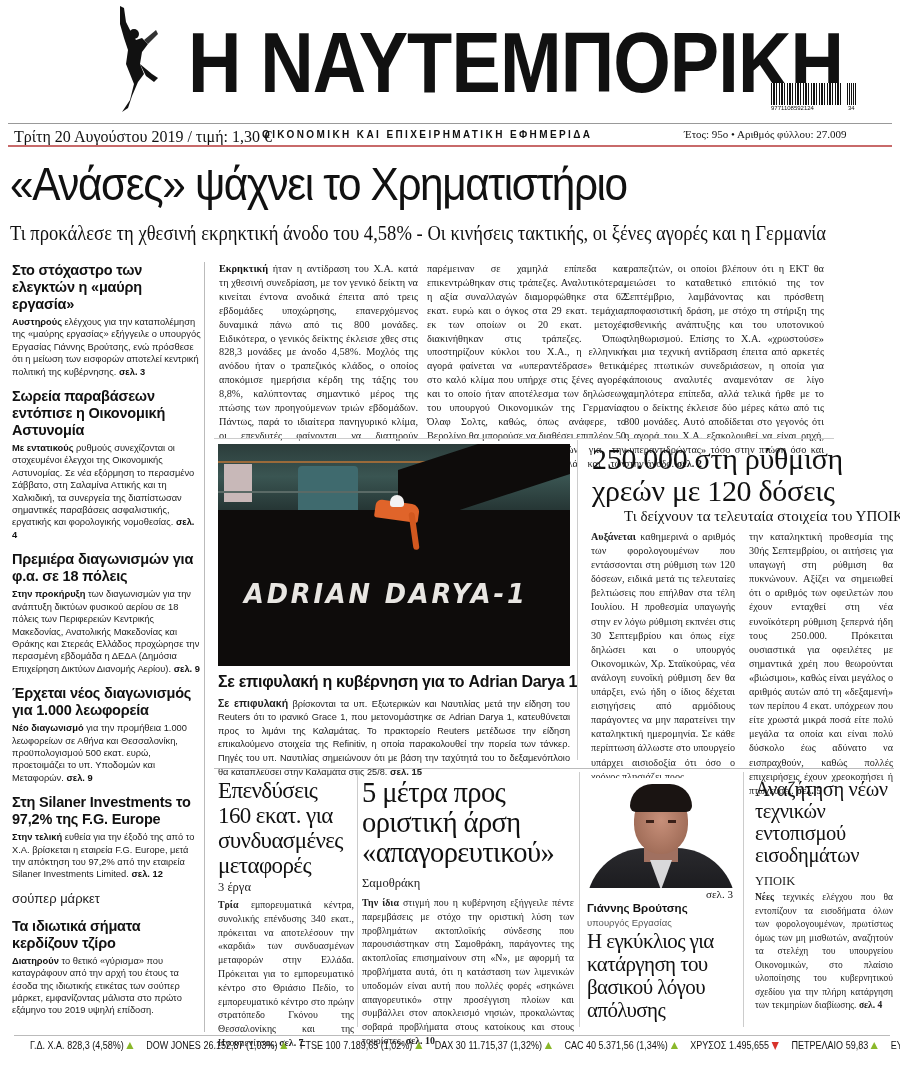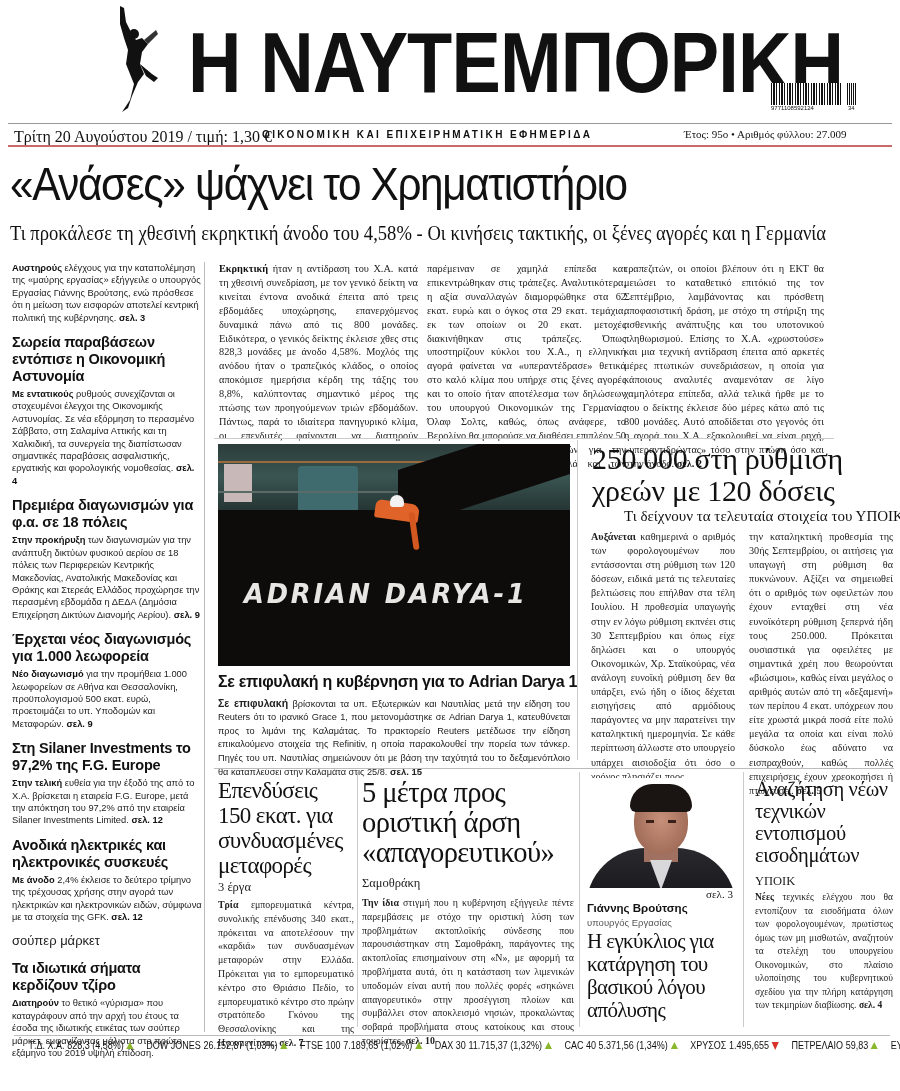--- a/index.html
+++ b/index.html
@@ -122,41 +122,38 @@
 <div class="abs serif" id="mast-date">Τρίτη 20 Αυγούστου 2019 / τιμή: 1,30 €</div>
 <div class="abs sans" id="mast-tagline">ΟΙΚΟΝΟΜΙΚΗ ΚΑΙ ΕΠΙΧΕΙΡΗΜΑΤΙΚΗ ΕΦΗΜΕΡΙΔΑ</div>
 <div class="abs serif" id="mast-issue">Έτος: 95ο • Αριθμός φύλλου: 27.009</div>
 <div class="abs" id="mast-redrule"></div>
 
 <div class="abs" id="lead-title">«Ανάσες» ψάχνει το Χρηματιστήριο</div>
 <div class="abs" id="lead-sub">Τι προκάλεσε τη χθεσινή εκρηκτική άνοδο του 4,58% - Οι κινήσεις τακτικής, οι ξένες αγορές και η Γερμανία</div>
 
 <div class="abs" id="left-col">
   <div class="lc-story">
+    <div class="lc-head">Στο στόχαστρο των ελεγκτών η «μαύρη εργασία»</div>
     <div class="lc-body"><b>Αυστηρούς</b><span> ελέγχους για την καταπολέμηση της «μαύρης εργασίας» εξήγγειλε ο υπουργός Εργασίας Γιάννης Βρούτσης, ενώ πρόσθεσε ότι η μείωση των εισφορών αποτελεί κεντρική πολιτική της κυβέρνησης.</span> <b class="lc-ref">σελ. 3</b></div>
   </div>
   <div class="lc-story">
     <div class="lc-head">Σωρεία παραβάσεων εντόπισε η Οικονομική Αστυνομία</div>
     <div class="lc-body"><b>Με εντατικούς</b><span> ρυθμούς συνεχίζονται οι στοχευμένοι έλεγχοι της Οικονομικής Αστυνομίας. Σε νέα εξόρμηση το περασμένο Σάββατο, στη Σαλαμίνα Αττικής και τη Χαλκιδική, τα συνεργεία της διαπίστωσαν σημαντικές παραβάσεις ασφαλιστικής, εργατικής και φορολογικής νομοθεσίας.</span> <b class="lc-ref">σελ. 4</b></div>
   </div>
   <div class="lc-story">
     <div class="lc-head">Πρεμιέρα διαγωνισμών για φ.α. σε 18 πόλεις</div>
     <div class="lc-body"><b>Στην προκήρυξη</b><span> των διαγωνισμών για την ανάπτυξη δικτύων φυσικού αερίου σε 18 πόλεις των Περιφερειών Κεντρικής Μακεδονίας, Ανατολικής Μακεδονίας και Θράκης και Στερεάς Ελλάδος προχώρησε την περασμένη εβδομάδα η ΔΕΔΑ (Δημόσια Επιχείρηση Δικτύων Διανομής Αερίου).</span> <b class="lc-ref">σελ. 9</b></div>
   </div>
   <div class="lc-story">
     <div class="lc-head">Έρχεται νέος διαγωνισμός για 1.000 λεωφορεία</div>
     <div class="lc-body"><b>Νέο διαγωνισμό</b><span> για την προμήθεια 1.000 λεωφορείων σε Αθήνα και Θεσσαλονίκη, προϋπολογισμού 500 εκατ. ευρώ, προετοιμάζει το υπ. Υποδομών και Μεταφορών.</span> <b class="lc-ref">σελ. 9</b></div>
   </div>
   <div class="lc-story">
     <div class="lc-head">Στη Silaner Investments το 97,2% της F.G. Europe</div>
     <div class="lc-body"><b>Στην τελική</b><span> ευθεία για την έξοδό της από το Χ.Α. βρίσκεται η εταιρεία F.G. Europe, μετά την απόκτηση του 97,2% από την εταιρεία Silaner Investments Limited.</span> <b class="lc-ref">σελ. 12</b></div>
-  </div>
-  <div class="lc-story">
-    <div class="lc-head">Ανοδικά ηλεκτρικές και ηλεκτρονικές συσκευές</div>
-    <div class="lc-body"><b>Με άνοδο</b><span> 2,4% έκλεισε το δεύτερο τρίμηνο της τρέχουσας χρήσης στην αγορά των ηλεκτρικών και ηλεκτρονικών ειδών, σύμφωνα με τα στοιχεία της GFK.</span> <b class="lc-ref">σελ. 12</b></div>
   </div>
   <div class="lc-story">
     <div class="lc-kicker">σούπερ μάρκετ</div>
     <div class="lc-head">Τα ιδιωτικά σήματα κερδίζουν τζίρο</div>
     <div class="lc-body"><b>Διατηρούν</b><span> το θετικό «γύρισμα» που καταγράφουν από την αρχή του έτους τα έσοδα της ιδιωτικής ετικέτας των σούπερ μάρκετ, εμφανίζοντας μάλιστα στο πρώτο εξάμηνο του 2019 υψηλή επίδοση.</span> </div>
   </div>
 </div>
 <div class="abs" id="left-divider"></div>
 
 <div class="lead-col" id="lead-col1"><b>Εκρηκτική</b><span> ήταν η αντίδραση του Χ.Α. κατά τη χθεσινή συνεδρίαση, με τον γενικό δείκτη να κινείται έντονα ανοδικά έπειτα από τρεις εβδομάδες υποχώρησης, επανερχόμενος δυναμικά πάνω από τις 800 μονάδες. Ειδικότερα, ο γενικός δείκτης έκλεισε χθες στις 828,3 μονάδες με άνοδο 4,58%. Μοχλός της ανόδου ήταν ο τραπεζικός κλάδος, ο οποίος αποκόμισε ημερήσια κέρδη της τάξης του 8,8%, καλύπτοντας σημαντικό μέρος της πτώσης των προηγούμενων τριών εβδομάδων. Πάντως, παρά το ιδιαίτερα πανηγυρικό κλίμα, οι επενδυτές φαίνονται να διατηρούν επιφυλάξεις, κάτι που αποτυπώθηκε και στην αξία και τον όγκο των συναλλαγών που</span></div>
@@ -183,21 +180,21 @@
 <div class="abs" id="tanker-body"><b>Σε επιφυλακή</b><span> βρίσκονται τα υπ. Εξωτερικών και Ναυτιλίας μετά την είδηση του Reuters ότι το ιρανικό Grace 1, που μετονομάστηκε σε Adrian Darya 1, κατευθύνεται προς το λιμάνι της Καλαμάτας. Το πρακτορείο Reuters μετέδωσε την είδηση επικαλούμενο στοιχεία της Refinitiv, η οποία παρακολουθεί την πορεία των τάνκερ. Πηγές του υπ. Ναυτιλίας σημειώνουν ότι με βάση την ταχύτητά του το δεξαμενόπλοιο θα καταπλεύσει στην Καλαμάτα στις 25/8.</span> <b style="font-family:'Liberation Sans',sans-serif;font-size:9.5px">σελ. 15</b></div>
 <div class="abs" id="mid-divider"></div>
 
 <div class="abs" id="debt-head">250.000 στη ρύθμιση χρεών με 120 δόσεις</div>
 <div class="abs" id="debt-sub">Τι δείχνουν τα τελευταία στοιχεία του ΥΠΟΙΚ</div>
 <div class="debt-col" id="debt-col1"><b>Αυξάνεται</b><span> καθημερινά ο αριθμός των φορολογουμένων που εντάσσονται στη ρύθμιση των 120 δόσεων, ειδικά μετά τις τελευταίες βελτιώσεις που επήλθαν στα τέλη Ιουλίου. Η προθεσμία υπαγωγής στην εν λόγω ρύθμιση εκπνέει στις 30 Σεπτεμβρίου και όπως είχε δηλώσει και ο υπουργός Οικονομικών, Χρ. Σταϊκούρας, νέα ανάλογη ευνοϊκή ρύθμιση δεν θα υπάρξει, ενώ ήδη ο ίδιος δέχεται εισηγήσεις από αρμόδιους παράγοντες να μην παρατείνει την καταληκτική ημερομηνία. Σε κάθε περίπτωση άλλωστε στο υπουργείο υπάρχει αισιοδοξία ότι όσο ο χρόνος πλησιάζει προς</span></div>
 <div class="debt-col" id="debt-col2"><span>την καταληκτική προθεσμία της 30ής Σεπτεμβρίου, οι αιτήσεις για υπαγωγή στη ρύθμιση θα πυκνώνουν. Αξίζει να σημειωθεί ότι ο αριθμός των οφειλετών που έχουν ενταχθεί στη νέα ευνοϊκότερη ρύθμιση ξεπερνά ήδη τους 250.000. Πρόκειται ουσιαστικά για οφειλέτες με σημαντικά χρέη που θεωρούνται «βιώσιμοι», καθώς είναι μεγάλος ο αριθμός αυτών από τη «δεξαμενή» των περίπου 4 εκατ. υπόχρεων που είτε χρωστά μικρά ποσά είτε πολύ μεγάλα τα οποία και είναι πολύ δύσκολο έως αδύνατο να εισπραχθούν, καθώς πολλές επιχειρήσεις έχουν χρεοκοπήσει ή πτωχεύσει.</span> <b>σελ. 5</b></div>
 
 <div class="abs" id="row-rule"></div>
 
-<div class="bot-head" id="inv-head">Επενδύσεις 150 εκατ. για συνδυασμένες μεταφορές</div>
+<div class="bot-head" id="inv-head">Επενδύσεις 160 εκατ. για συνδυασμένες μεταφορές</div>
 <div class="bot-sub" id="inv-sub">3 έργα</div>
 <div class="bot-body" id="inv-body"><b>Τρία</b><span> εμπορευματικά κέντρα, συνολικής επένδυσης 340 εκατ., πρόκειται να αποτελέσουν την «καρδιά» των συνδυασμένων μεταφορών στην Ελλάδα. Πρόκειται για το εμπορευματικό κέντρο στο Θριάσιο Πεδίο, το εμπορευματικό κέντρο στο πρώην στρατόπεδο Γκόνου της Θεσσαλονίκης και της Ηγουμενίτσας.</span> <b>σελ. 7</b></div>
 <div class="abs" id="sep1"></div>
 
 <div class="bot-head" id="meas-head">5 μέτρα προς οριστική άρση «απαγορευτικού»</div>
 <div class="bot-sub" id="meas-sub">Σαμοθράκη</div>
 <div class="bot-body" id="meas-body"><b>Την ίδια</b><span> στιγμή που η κυβέρνηση εξήγγειλε πέντε παρεμβάσεις με στόχο την οριστική λύση των προβλημάτων ακτοπλοϊκής σύνδεσης που παρουσιάστηκαν στη Σαμοθράκη, παράγοντες της ακτοπλοΐας επισημαίνουν στη «Ν», με αφορμή τα προβλήματα αυτά, ότι η κατάσταση των λιμενικών υποδομών είναι αυτή που πολλές φορές «σηκώνει απαγορευτικό» στην προσέγγιση πλοίων και συμβάλλει στον αποκλεισμό νησιών, προκαλώντας σοβαρά προβλήματα στους κατοίκους και στους τουρίστες.</span> <b>σελ. 10</b></div>
 <div class="abs" id="sep2"></div>
 
 <div class="abs" id="portrait">

